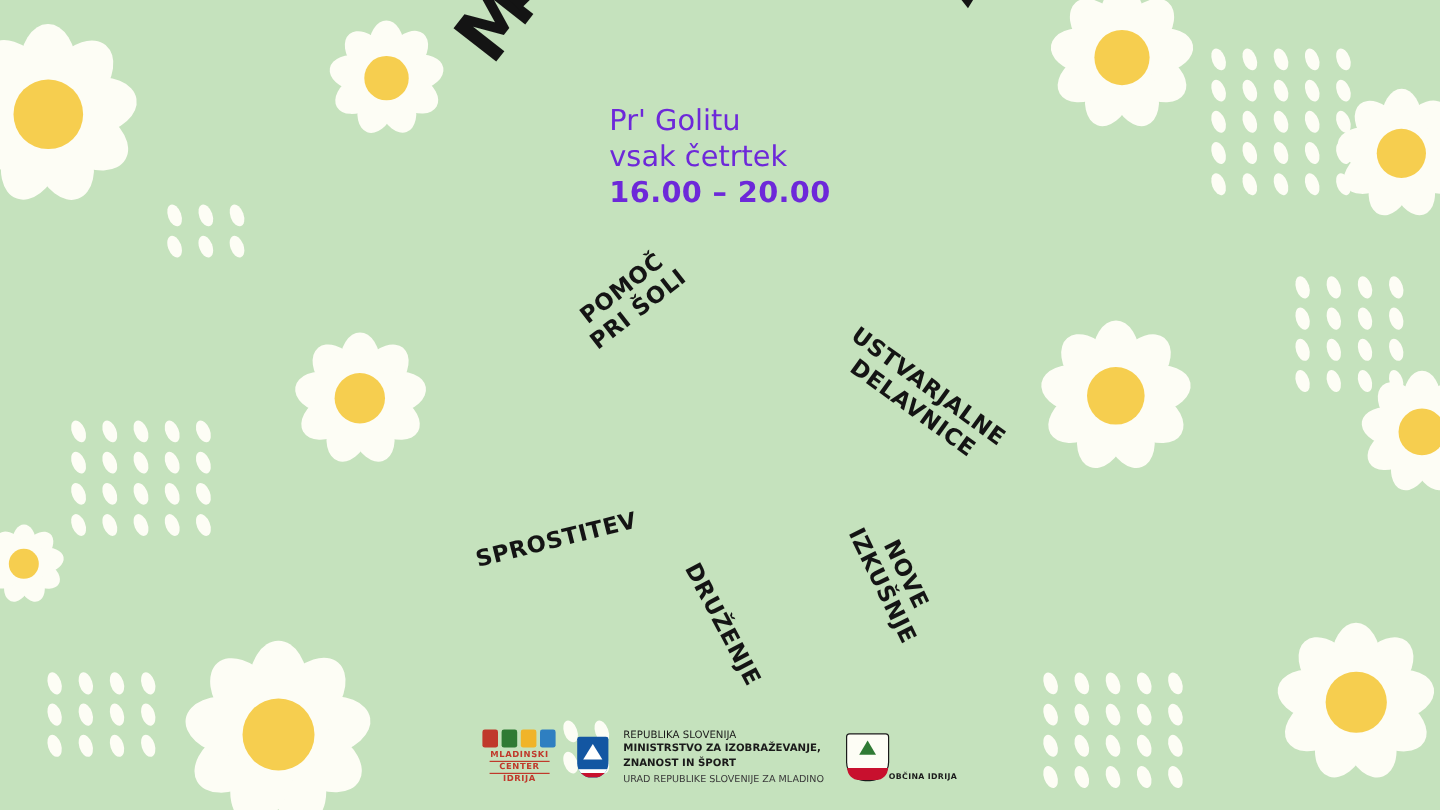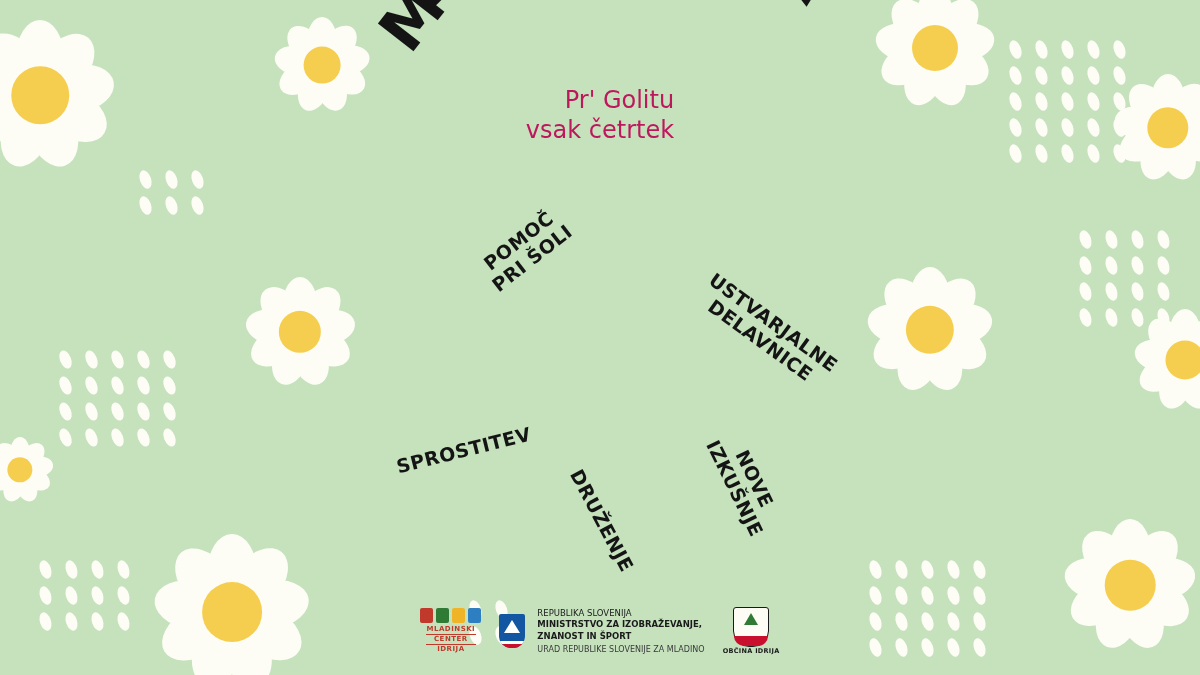--- a/index.html
+++ b/index.html
@@ -42,21 +42,21 @@
     position:absolute;left:50%;top:150px;
     font-family:"DejaVu Sans", sans-serif;
     font-weight:bold;font-size:62px;color:#141414;
     transform-origin:50% 0%;
     white-space:pre;
   }
   .arc-letter span{display:block;transform:translate(-50%,-290px);}
 
   .subblock{
     position:absolute;left:50%;top:85px;transform:translateX(-50%);
-    text-align:right;color:#be185d;z-index:5;
+    text-align:left;color:#6d28d9;z-index:5;
   }
   .sub1{font-size:24px;line-height:1.25;font-weight:400;}
   .sub2{font-size:24px;line-height:1.25;font-weight:400;}
   .sub3{font-size:24px;line-height:1.3;font-weight:bold;letter-spacing:.3px;}
   .sub4{font-size:17px;line-height:1.6;font-weight:bold;letter-spacing:.4px;}
 
   
   .flower{
     position:absolute;left:50%;top:218px;transform:translateX(-50%);
     width:440px;height:380px;
@@ -114,21 +114,21 @@
     border-bottom:13px solid #fff;
   }
   .coat:before{
     content:"";position:absolute;left:0;bottom:0;width:26px;height:7px;
     background:linear-gradient(#fff 0 50%, #c8102e 50% 100%);
   }
   .gov-text{font-size:8.5px;line-height:1.35;color:#1a1a1a;font-weight:bold;}
   .gov-text .reg{font-weight:normal;}
   .urad{font-size:8px;color:#3a3a3a;margin-top:3px;}
 
-  .obcina{display:flex;flex-direction:column;align-items:center;gap:0;}
+  .obcina{display:flex;flex-direction:row;align-items:flex-end;gap:0;}
   .obcina-crest{
     width:34px;height:38px;background:#fdfdf5;border:1.5px solid #1a1a1a;
     border-radius:3px 3px 16px 16px;position:relative;
   }
   .obcina-crest .tree{
     position:absolute;left:50%;top:5px;transform:translateX(-50%);
     width:0;height:0;border-left:7px solid transparent;border-right:7px solid transparent;
     border-bottom:12px solid #2f7a34;
   }
   .obcina-crest .base{
@@ -386,20 +386,21 @@
         <div class="arc-letter" style="transform: rotate(29.7143deg);"></div>
         <div class="arc-letter" style="transform: rotate(37.1429deg);"></div>
         <div class="arc-letter" style="transform: rotate(44.5714deg);"></div>
         <div class="arc-letter" style="transform: rotate(52deg);"><span>A</span></div>
       </div>
   </div>
 
   <div class="subblock">
     <div class="sub1">Pr' Golitu</div>
     <div class="sub2">vsak četrtek</div>
+    <div class="sub3">16.00 – 20.00</div>
   </div>
 
   <div id="petal-labels">
       <div class="petal-label" style="left: 478px; top: 228px; transform: rotate(-38deg);">POMOČ
 PRI ŠOLI</div>
       <div class="petal-label" style="left: 690px; top: 310px; transform: rotate(36deg);">USTVARJALNE
 DELAVNICE</div>
       <div class="petal-label" style="left: 692px; top: 462px; transform: rotate(64deg);">NOVE
 IZKUŠNJE</div>
       <div class="petal-label" style="left: 545px; top: 510px; transform: rotate(62deg);">DRUŽENJE</div>

